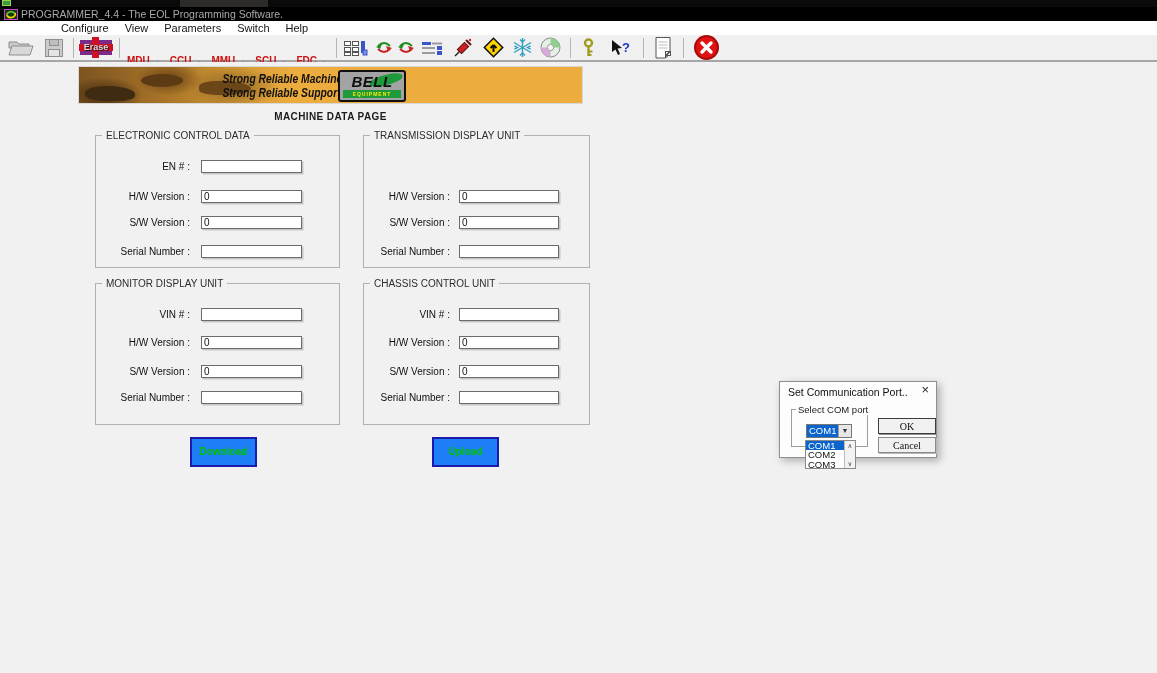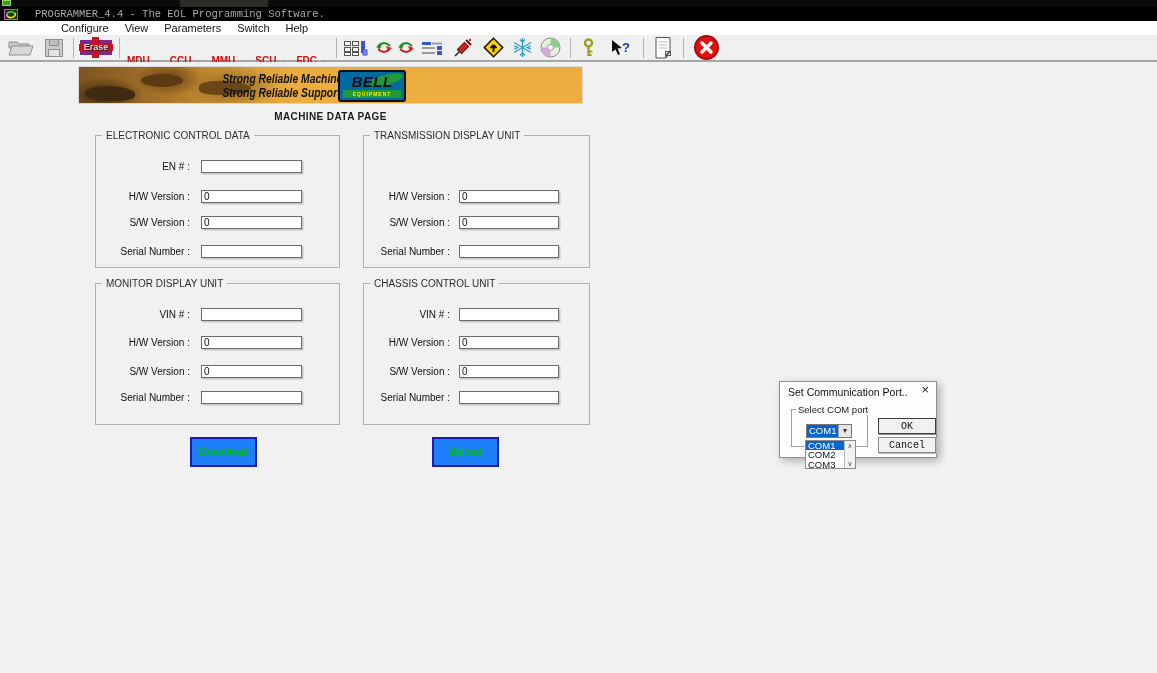--- a/index.html
+++ b/index.html
@@ -5,21 +5,21 @@
   * { margin:0; padding:0; box-sizing:border-box; }
   body { font-family:"Liberation Sans", sans-serif; background:#fff; }
   .screen { position:relative; width:1157px; height:673px; background:#f1f1f1; overflow:hidden; }
 
   
   .top-strip { position:absolute; left:0; top:0; width:100%; height:7px; background:#0a0a0a; }
   .strip-seg { position:absolute; left:180px; top:0; width:88px; height:7px; background:#2e2c29; }
   .strip-green { position:absolute; left:2px; top:0; width:9px; height:6px; background:#3c9a3c; border:1px solid #9ad34f; }
   .titlebar { position:absolute; left:0; top:7px; width:100%; height:14px; background:#000; display:flex; align-items:center; }
   .app-icon { margin-left:4px; display:inline-flex; }
-  .title-text { margin-left:17px; color:#a9a9a9; font-size:10.5px; white-space:nowrap;font-family:Liberation Mono, monospace; }
+  .title-text { margin-left:3px; color:#a9a9a9; font-size:10.5px; white-space:nowrap; }
 
   
   .menubar { position:absolute; left:0; top:21px; width:100%; height:14px; background:#fff; display:flex; align-items:center; font-size:11px; color:#141414; }
   .menu-item { padding:0 8px; cursor:default; }
   .menu-item:first-child { padding-left:18px;margin-top:39px; }
 
   
   .toolbar { position:absolute; left:0; top:35px; width:100%; height:27px; background:#f0f0f0; border-bottom:2px solid #a6a6a6; display:flex; align-items:center; }
   .tbtn { display:inline-flex; align-items:center; justify-content:center; }
   .tsep { width:1px; height:20px; background:#b4b4b4; }
@@ -40,21 +40,21 @@
     background:
       radial-gradient(ellipse 55px 26px at 25px 28px, rgba(58,35,12,.95) 0%, rgba(58,35,12,0) 70%),
       radial-gradient(ellipse 48px 24px at 90px 12px, rgba(97,61,18,.9) 0%, rgba(97,61,18,0) 70%),
       radial-gradient(ellipse 60px 28px at 155px 20px, rgba(128,92,31,.8) 0%, rgba(128,92,31,0) 75%),
       linear-gradient(90deg, #7d5420 0%, #a87428 40%, #d99f38 80%, #edac3e 100%); }
   .blob { position:absolute; background:#3f2a12; }
   .blob.b1 { left:6px; top:19px; width:50px; height:15px; border-radius:45% 55% 35% 45%; }
   .blob.b2 { left:62px; top:7px; width:42px; height:13px; border-radius:50%; background:#5b3a14; }
   .blob.b3 { left:120px; top:14px; width:52px; height:14px; border-radius:40% 60% 50% 40%; background:#6b4617; }
   .banner-tagline { position:absolute; left:125px; top:5px; width:132px; text-align:right; font-weight:bold; font-style:italic; font-size:12px; line-height:14px; color:#101010; transform:scaleX(.86); transform-origin:right center; white-space:nowrap; }
-  .bell-logo { position:absolute; left:259px; top:3px; width:68px; height:32px; background:#0369a1; border:2px solid #101010; border-radius:3px; overflow:hidden; }
+  .bell-logo { position:absolute; left:259px; top:3px; width:68px; height:32px; background:#a3a3a3; border:2px solid #101010; border-radius:3px; overflow:hidden; }
   .bell-swoosh { position:absolute; right:1px; top:3px; width:34px; height:10px; background:#1f9a3a; border-radius:50%/60%; transform:rotate(-14deg); }
   .bell-word { position:relative; z-index:2; font-style:italic; font-weight:800; font-size:15px; letter-spacing:.5px; text-align:center; margin-top:1px; color:#0d0d0d; }
   .bell-sub { position:absolute; left:3px; right:3px; bottom:2px; height:8px; background:#1f9a3a; color:#ffe800; font-size:5px; font-weight:bold; letter-spacing:1px; text-align:center; line-height:8px; z-index:2; }
 
   .page-title { position:absolute; left:78px; top:49px; width:505px; text-align:center; font-size:10px; font-weight:600; letter-spacing:.4px; color:#1b1b1b; }
 
   
   .gb { position:absolute; border:1px solid #b0b0b0; }
   .gb .legend { position:absolute; top:-6px; left:6px; background:#f1f1f1; padding:0 4px; font-size:10px; color:#2c2c2c; white-space:nowrap; }
   .gb-ecu { left:95px; top:73px; width:245px; height:133px; }
@@ -76,21 +76,21 @@
 
   
   .dialog { position:absolute; left:779px; top:319px; width:158px; height:77px; background:#fdfdfd; border:1px solid #8f8f8f; box-shadow:3px 3px 8px rgba(0,0,0,.28); z-index:5; }
   .dlg-title-text { position:absolute; left:8px; top:4px; font-size:10.5px; color:#101010; white-space:nowrap; }
   .dlg-close { position:absolute; right:7px; top:1px; font-size:13px; color:#222; cursor:pointer; line-height:14px; }
   .dlg-group { position:absolute; left:11px; top:27px; width:77px; height:38px; border:1px solid #9c9c9c; }
   .dlg-legend { position:absolute; top:-6px; left:4px; background:#fdfdfd; padding:0 2px; font-size:9.5px; color:#1a1a1a; white-space:nowrap; }
   .combo { position:absolute; left:14px; top:14px; width:46px; height:14px; border:1px solid #767676; background:#fff; display:flex; }
   .combo-value { flex:1; background:#0a64cc; color:#fff; font-size:9.5px; line-height:12px; padding-left:2px; overflow:hidden; }
   .combo-btn { width:13px; background:#e7e7e7; border-left:1px solid #a0a0a0; text-align:center; font-size:7px; line-height:12px; color:#333; cursor:pointer; }
-  .dlg-btn { position:absolute; left:98px; width:58px; height:16px; background:#f1f1f1; font-size:10px; font-family:Liberation Mono, monospace; text-align:center; line-height:13px; color:#111; cursor:pointer; }
+  .dlg-btn { position:absolute; left:98px; width:58px; height:16px; background:#f1f1f1; font-size:10px; font-family:Liberation Serif, serif; text-align:center; line-height:13px; color:#111; cursor:pointer; }
   .dlg-btn.ok { top:36px; border:1px solid #3c3c3c; box-shadow:1px 1px 0 #8f8f8f; }
   .dlg-btn.cancel { top:55px; border:1px solid #8a8a8a; box-shadow:1px 1px 0 #b8b8b8; }
 
   
   .dropdown-list { position:absolute; left:805px; top:378px; width:51px; height:29px; background:#fff; border:1px solid #8a8a8a; display:flex; z-index:6; }
   .dd-items { flex:1; }
   .dd-item { height:9.3px; font-size:9.5px; line-height:9.5px; padding-left:2px; color:#101010; white-space:nowrap; cursor:default; }
   .dd-item.selected { background:#0a64cc; color:#fff; }
   .dd-scroll { width:11px; border-left:1px solid #bdbdbd; background:#f2f2f2; position:relative; }
   .dd-up, .dd-down { position:absolute; left:0; right:0; height:9px; text-align:center; font-size:6.5px; line-height:9px; color:#444; cursor:pointer; }

